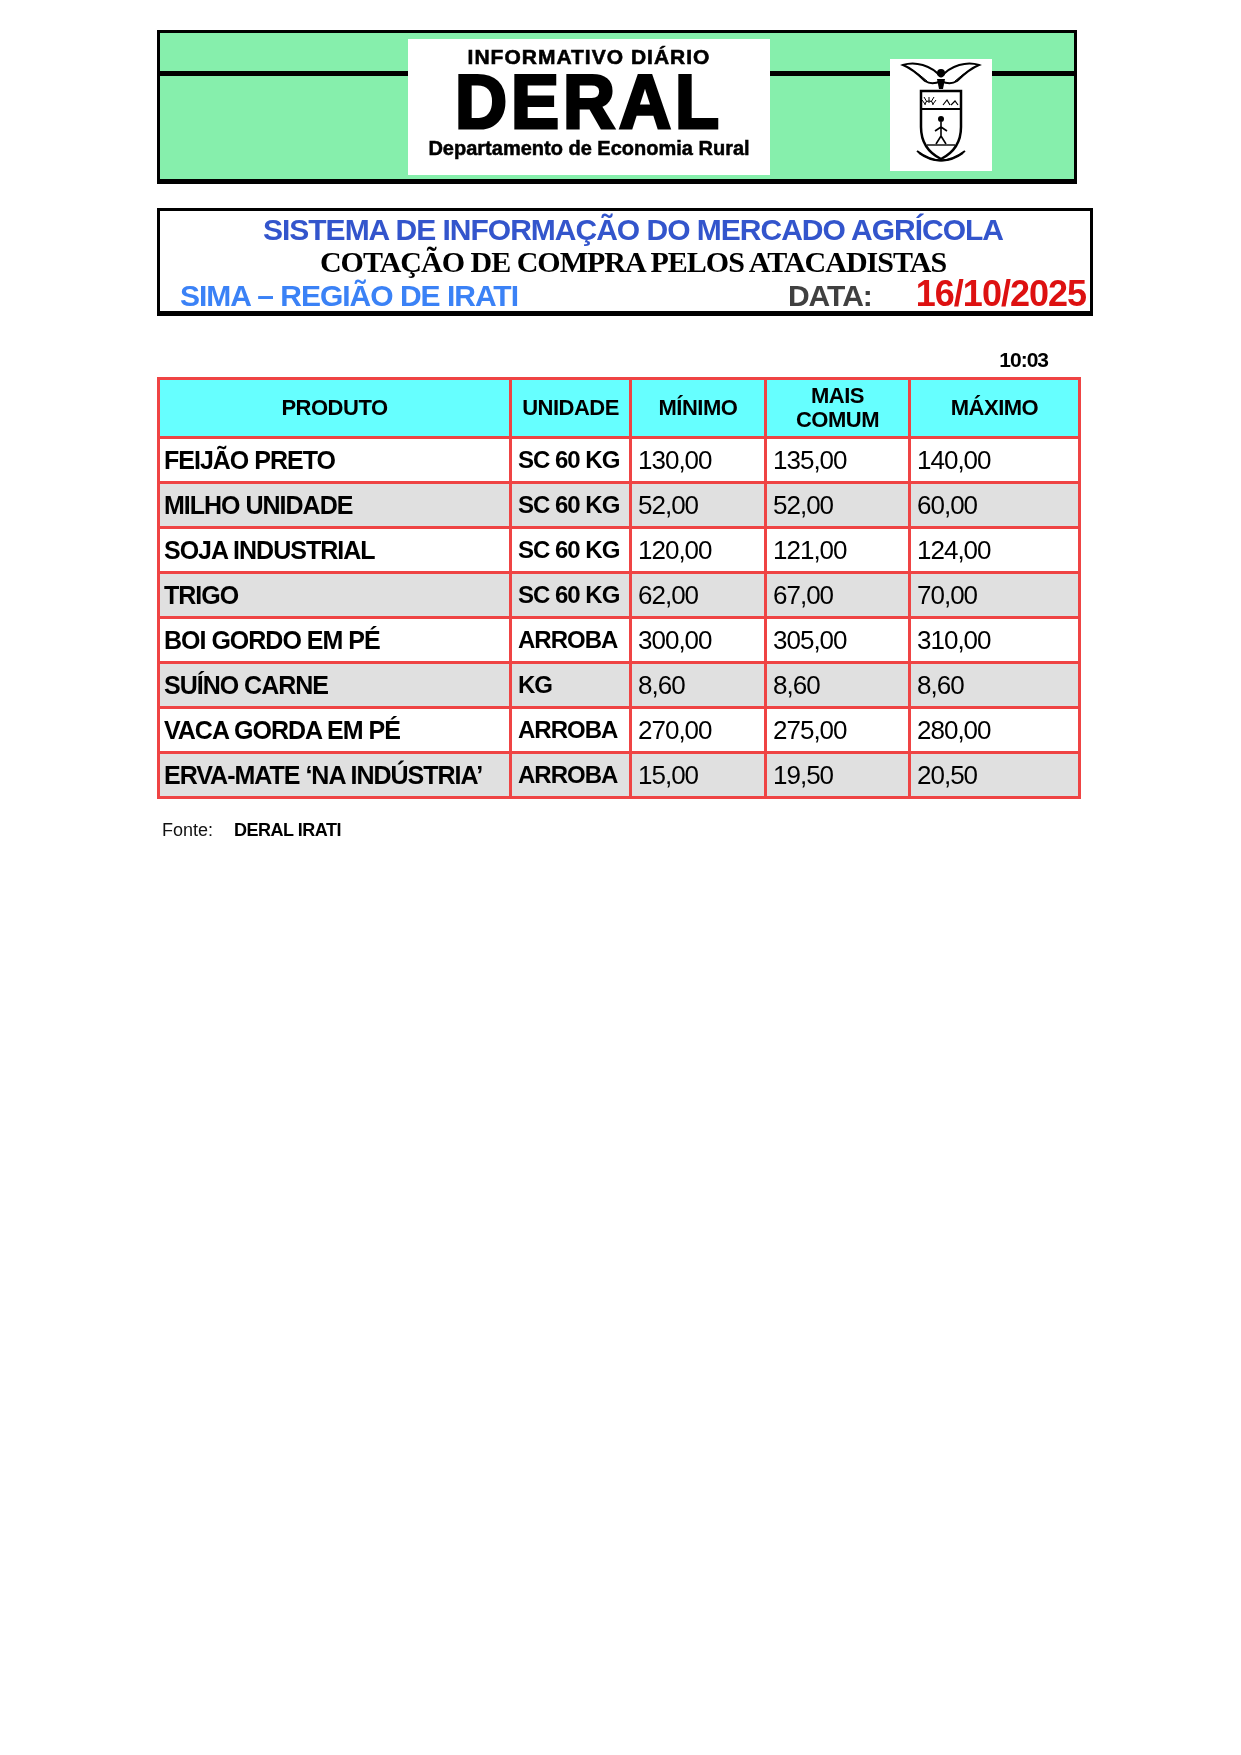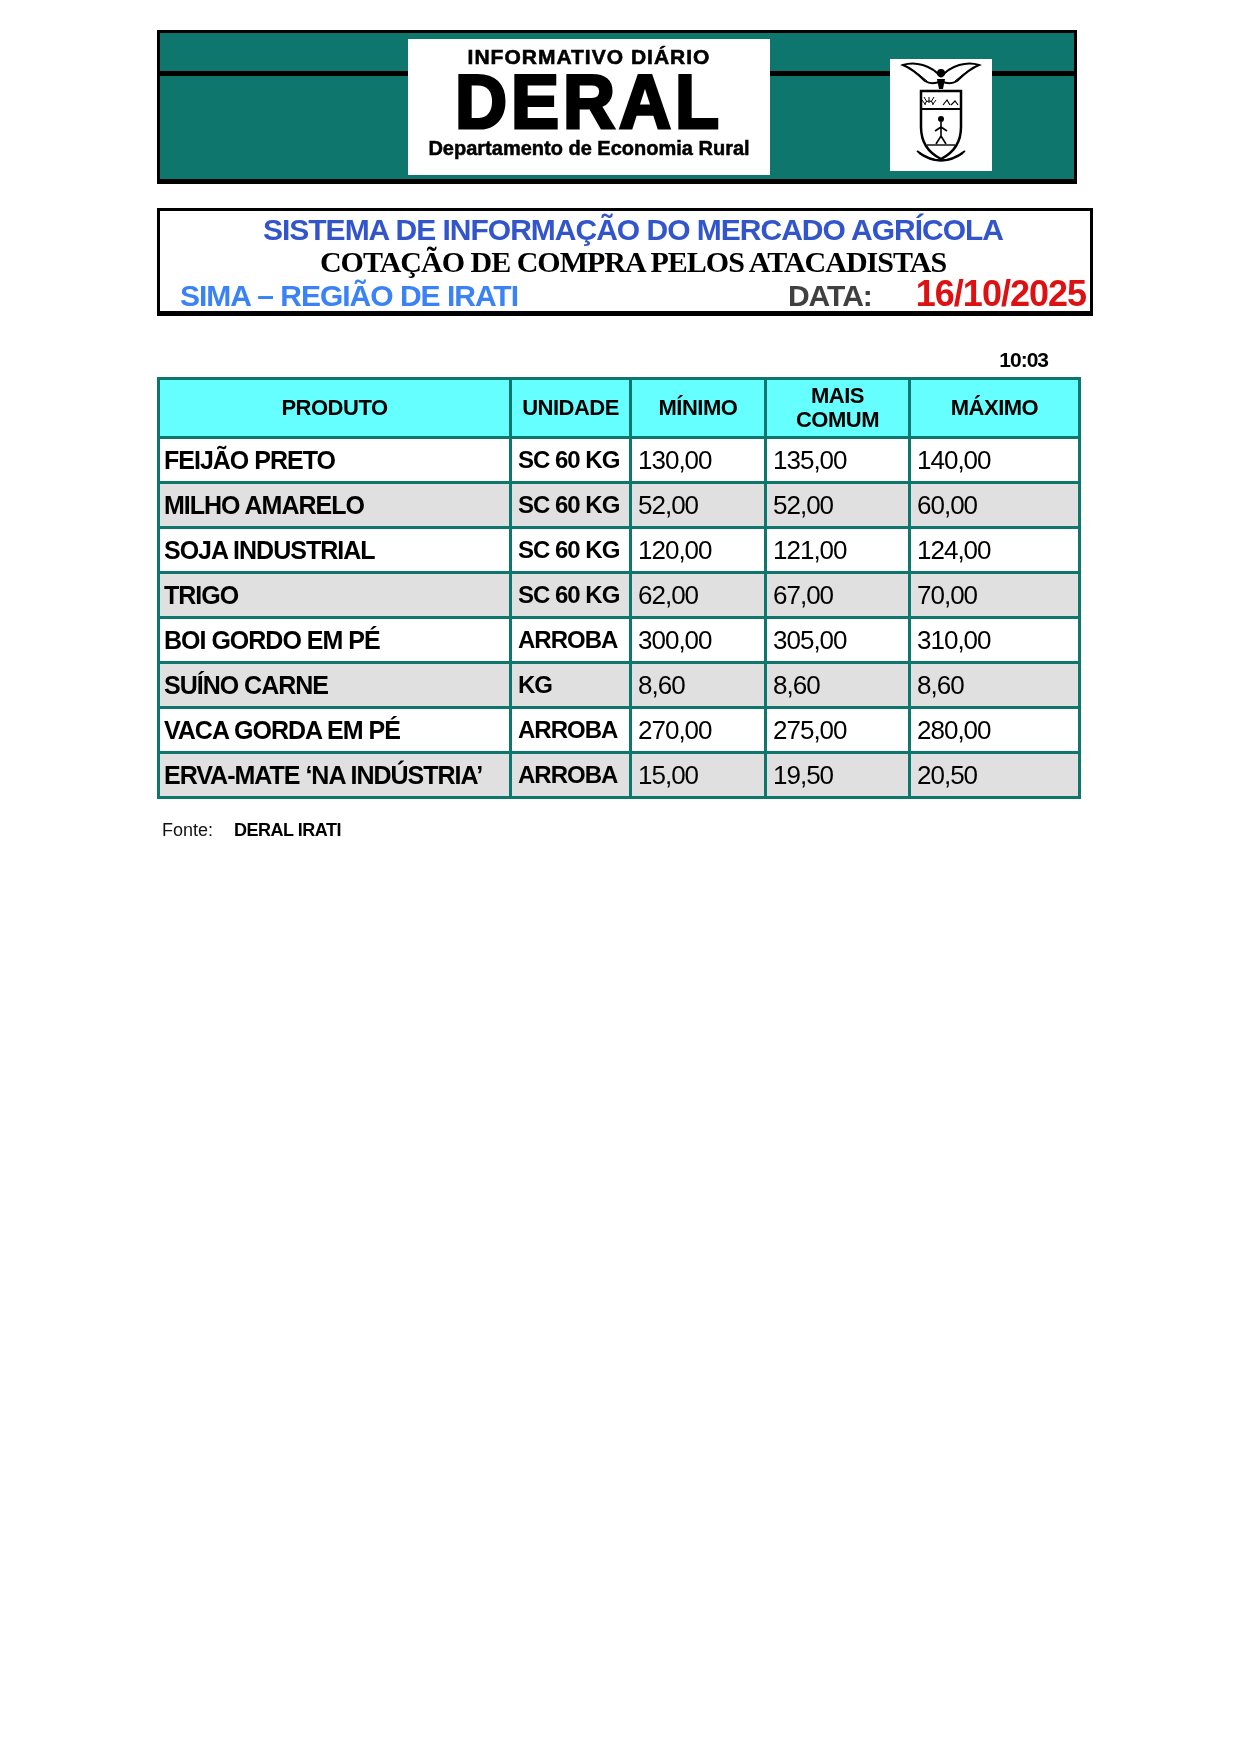--- a/index.html
+++ b/index.html
@@ -3,21 +3,21 @@
 <meta charset="utf-8">
 <style>
   html,body{margin:0;padding:0;}
   body{
     width:1241px;height:1755px;position:relative;background:#ffffff;
     font-family:"Liberation Sans", sans-serif;color:#000;overflow:hidden;
   }
   
   .masthead-box{
     position:absolute;left:157px;top:30px;width:914px;height:146px;
-    border:3px solid #000;border-bottom-width:5px;background:#0f766e;
+    border:3px solid #000;border-bottom-width:5px;background:#86efac;
   }
   .masthead-rule{
     position:absolute;left:0;right:0;top:38px;height:5px;background:#000;z-index:1;
   }
   .logo-block{
     position:absolute;left:248px;top:6px;width:362px;height:136px;
     background:#fff;z-index:2;text-align:center;
   }
   .tagline{
     font-size:21px;font-weight:bold;letter-spacing:1px;margin-top:6px;
@@ -55,21 +55,21 @@
   .time-stamp{
     position:absolute;left:890px;top:348px;width:158px;text-align:right;
     font-size:21px;font-weight:bold;letter-spacing:-1px;
   }
   
   .price-table{
     position:absolute;left:157px;top:377px;width:921px;
     border-collapse:collapse;table-layout:fixed;
   }
   .price-table th,.price-table td{
-    border:3px solid #0f766e;padding:0 6px;overflow:hidden;
+    border:3px solid #ef4444;padding:0 6px;overflow:hidden;
   }
   .price-table th{
     background:#66FFFF;height:56px;font-size:22px;font-weight:bold;
     letter-spacing:-0.5px;text-align:center;
   }
   .th-wrap{display:inline-block;width:100px;line-height:24px;}
   .price-table td{height:42px;font-size:26px;letter-spacing:-1px;text-align:left;}
   .price-table td.c-produto{
     text-align:left;font-weight:bold;font-size:25px;padding-left:4px;
   }
@@ -157,21 +157,21 @@
   </thead>
   <tbody>
       <tr>
     <td class="c-produto">FEIJÃO PRETO</td>
     <td class="c-unidade">SC 60 KG</td>
     <td class="c-num">130,00</td>
     <td class="c-num">135,00</td>
     <td class="c-num">140,00</td>
   </tr>
       <tr class="alt">
-    <td class="c-produto">MILHO AMARELO</td>
+    <td class="c-produto">MILHO UNIDADE</td>
     <td class="c-unidade">SC 60 KG</td>
     <td class="c-num">52,00</td>
     <td class="c-num">52,00</td>
     <td class="c-num">60,00</td>
   </tr>
       <tr>
     <td class="c-produto">SOJA INDUSTRIAL</td>
     <td class="c-unidade">SC 60 KG</td>
     <td class="c-num">120,00</td>
     <td class="c-num">121,00</td>

